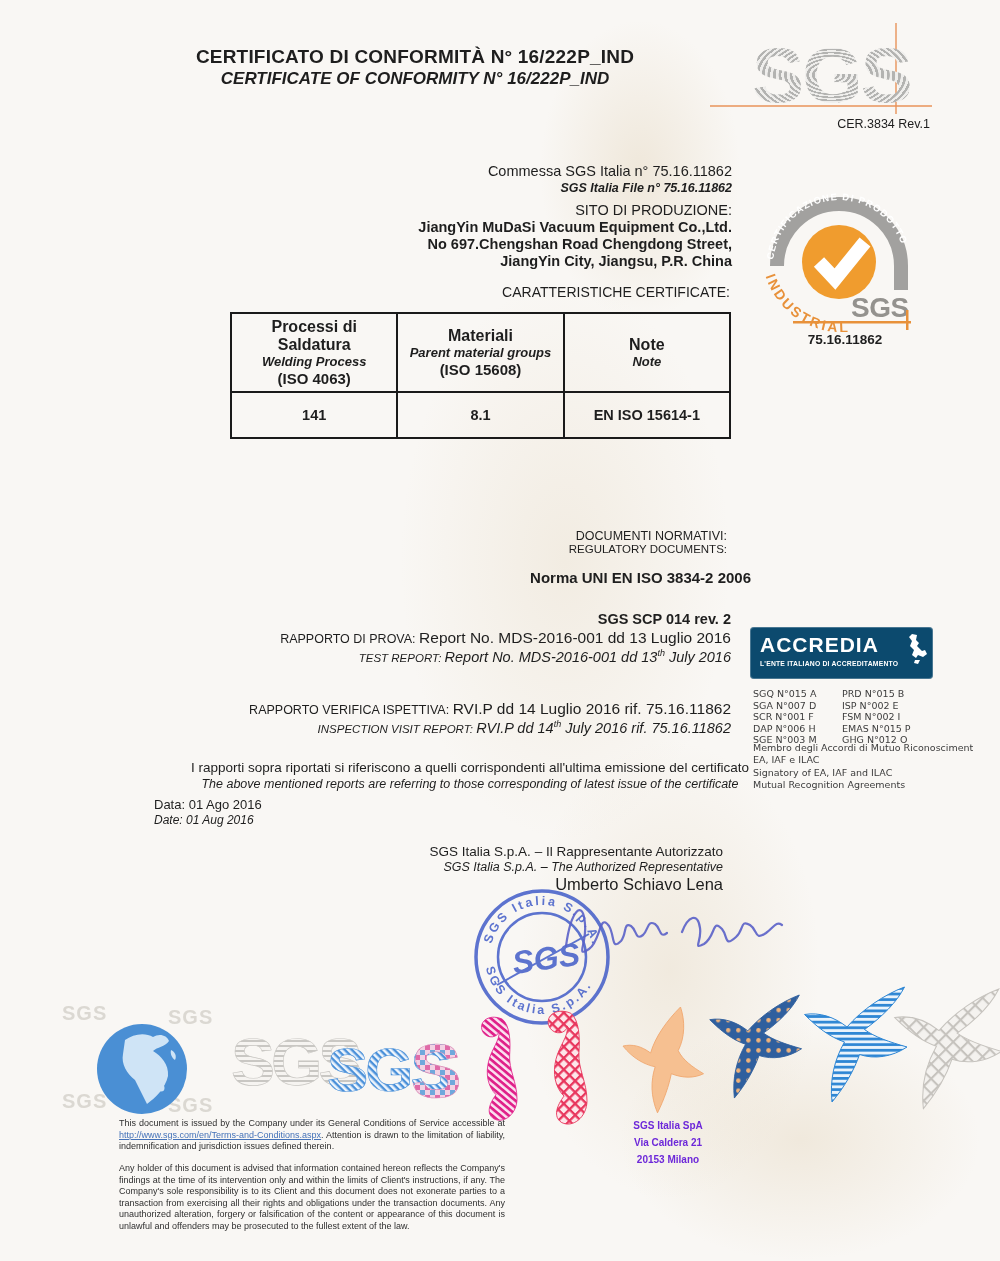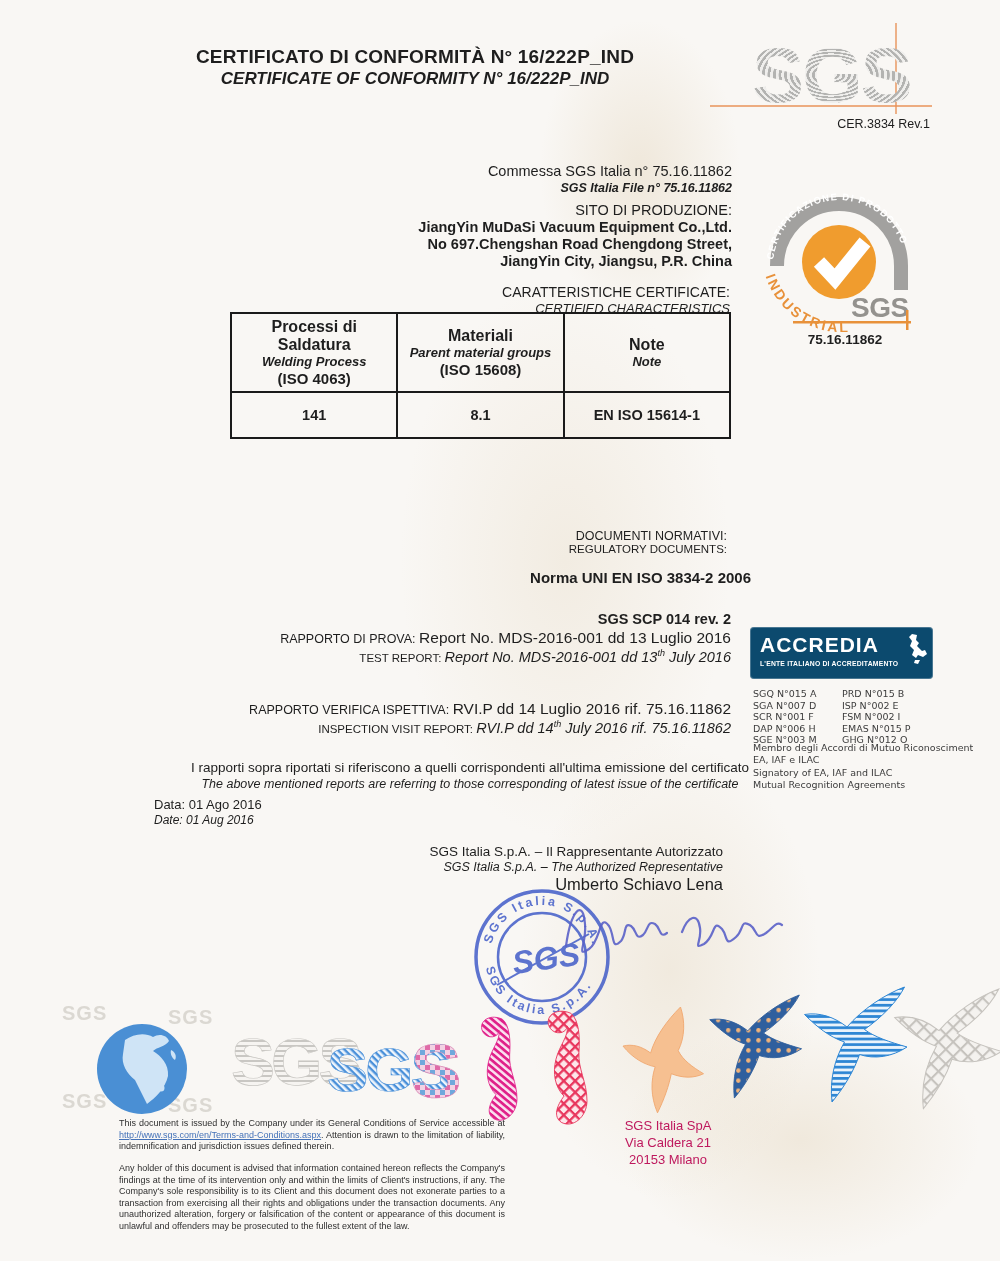--- a/index.html
+++ b/index.html
@@ -51,21 +51,21 @@
   .coord-v{font-weight:bold;font-size:16px;}
 
   .docnorm-it{left:425px;top:529px;width:302px;font-size:12.5px;}
   .docnorm-en{left:425px;top:543px;width:302px;font-size:11.5px;}
   .norma{left:446px;top:569px;width:305px;font-size:15px;}
 
   .scp{left:430px;top:611px;width:301px;font-size:14.5px;}
   .rline{white-space:nowrap;}
   .rlab{font-size:12.5px;}
   .rval{font-size:15.5px;}
-  .rlab-i{font-size:11.5px;text-align:right;}
+  .rlab-i{font-size:11.5px;font-style:italic;text-align:right;}
   .rval-i{font-size:14.5px;font-style:italic;}
   .prova{left:231px;top:629px;width:500px;}
   .test{left:231px;top:648px;width:500px;}
   .verifica{left:181px;top:700px;width:550px;}
   .inspection{left:181px;top:719px;width:550px;}
   sup{font-size:9px;}
 
   .note-it{left:140px;top:760px;width:660px;font-size:13.5px;}
   .note-en{left:140px;top:777px;width:660px;font-size:12.5px;}
 
@@ -82,21 +82,21 @@
 
   .data-it{left:154px;top:797px;font-size:13px;}
   .data-en{left:154px;top:813px;font-size:12px;}
 
   .rep1{left:323px;top:844px;width:400px;font-size:13.5px;}
   .rep2{left:323px;top:860px;width:400px;font-size:12.5px;}
   .rep3{left:323px;top:875px;width:400px;font-size:16.5px;}
 
   .ghost{position:absolute;font-weight:bold;font-size:20px;color:#dbd8d2;letter-spacing:1px;}
 
-  .addr{left:593px;top:1117px;width:150px;font-size:13px;line-height:17px;color:#be185d;}
+  .addr{left:593px;top:1117px;width:150px;font-size:10px;line-height:17px;color:#6d28d9;font-weight:bold;}
   .legal{position:absolute;left:119px;width:386px;font-size:9px;line-height:11.6px;color:#2f2f2f;text-align:justify;}
   .legal1{top:1118px;}
   .legal2{top:1163px;}
   .legal a{color:#4472b8;text-decoration:underline;}
 </style>
 </head>
 <body>
 
 <div class="page">
 
@@ -145,21 +145,20 @@
     <text font-family="Liberation Sans, sans-serif" font-weight="bold" font-size="14" fill="#E8913A" letter-spacing="2.5">
       <textPath href="#indTxt" startOffset="2%">INDUSTRIAL</textPath>
     </text>
     <text x="94" y="155" font-family="Liberation Sans, sans-serif" font-weight="bold" font-size="28" letter-spacing="-0.5" fill="#94928e">SGS</text>
     <rect x="36" y="159" width="118" height="2.5" fill="#E8913A"></rect>
     <rect x="149" y="148" width="2.5" height="20" fill="#E8913A"></rect>
   </svg>
   <div class="abs ca b" style="left:775px;top:332px;width:140px;font-size:13.5px;">75.16.11862</div>
 
   <div class="abs ra car-it">CARATTERISTICHE CERTIFICATE:</div>
-  <div class="abs ra i car-en">CERTIFIED CHARACTERISTICS</div>
 
   <table class="proc">
     <tbody>
         <tr>
       <th>
         <div class="h-title">Processi di Saldatura</div>
         <div class="h-sub">Welding Process</div>
         <div class="h-std std">(ISO 4063)</div>
       </th>
       <th>

